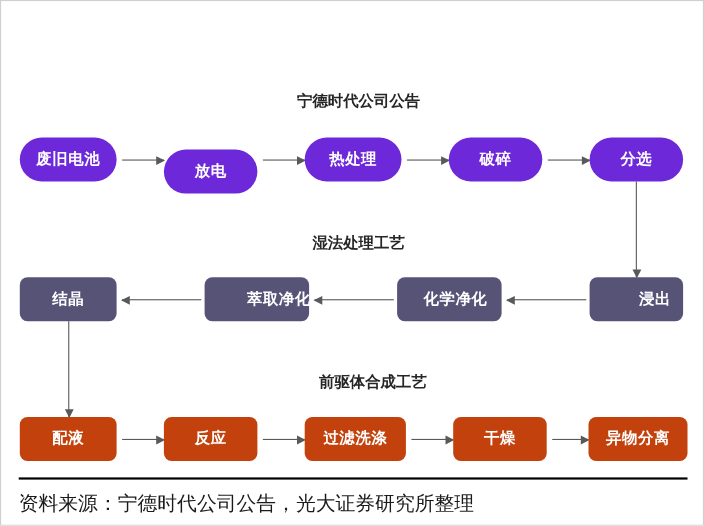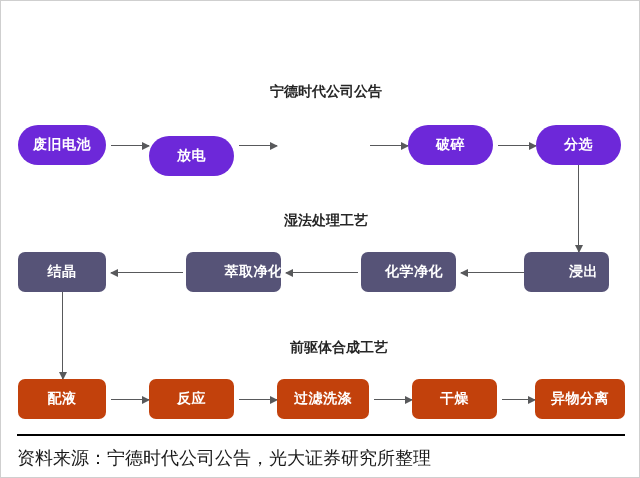--- a/index.html
+++ b/index.html
@@ -162,41 +162,42 @@
   <div class="canvas">
 
     <div class="section-label" style="left:325px; top:36px;">宁德时代公司公告</div>
 
     <div class="node row-pre" style="left:17px; top:78px; width:88px;">废旧电池</div>
     <div class="h-arrow" style="left:110px; top:98px; width:38px;"></div>
 
     <div class="node row-pre" style="left:148px; top:89px; width:85px;text-align:center;">放电</div>
     <div class="h-arrow" style="left:238px; top:98px; width:38px;"></div>
 
+    <div class="node row-pre" style="left:276px; top:78px; width:88px;">热处理</div>
     <div class="h-arrow" style="left:369px; top:98px; width:38px;"></div>
 
     <div class="node row-pre" style="left:407px; top:78px; width:85px;">破碎</div>
     <div class="h-arrow" style="left:497px; top:98px; width:38px;"></div>
 
     <div class="node row-pre" style="left:535px; top:78px; width:85px;">分选</div>
 
     <div class="v-arrow" style="left:577px; top:118px; height:87px;"></div>
 
     <div class="section-label" style="left:325px; top:165px;">湿法处理工艺</div>
 
     <div class="node row-wet" style="left:17px; top:205px; width:88px;">结晶</div>
     <div class="h-arrow-left" style="left:110px; top:225px; width:72px;"></div>
 
     <div class="node row-wet" style="left:185px; top:205px; width:95px;padding-left:40px;">萃取净化</div>
     <div class="h-arrow-left" style="left:285px; top:225px; width:72px;"></div>
 
     <div class="node row-wet" style="left:360px; top:205px; width:95px;padding-left:11px;">化学净化</div>
     <div class="h-arrow-left" style="left:460px; top:225px; width:72px;"></div>
 
-    <div class="node row-wet" style="left:523px; top:205px; width:85px;padding-left:34px;">浸出</div>
+    <div class="node row-wet" style="left:535px; top:205px; width:85px;padding-left:34px;">浸出</div>
 
     <div class="v-arrow" style="left:61px; top:245px; height:87px;"></div>
 
     <div class="section-label" style="left:338px; top:292px;text-align:center;">前驱体合成工艺</div>
 
     <div class="node row-pre3" style="left:17px; top:332px; width:88px;">配液</div>
     <div class="h-arrow" style="left:110px; top:352px; width:38px;"></div>
 
     <div class="node row-pre3" style="left:148px; top:332px; width:85px;">反应</div>
     <div class="h-arrow" style="left:238px; top:352px; width:38px;"></div>

